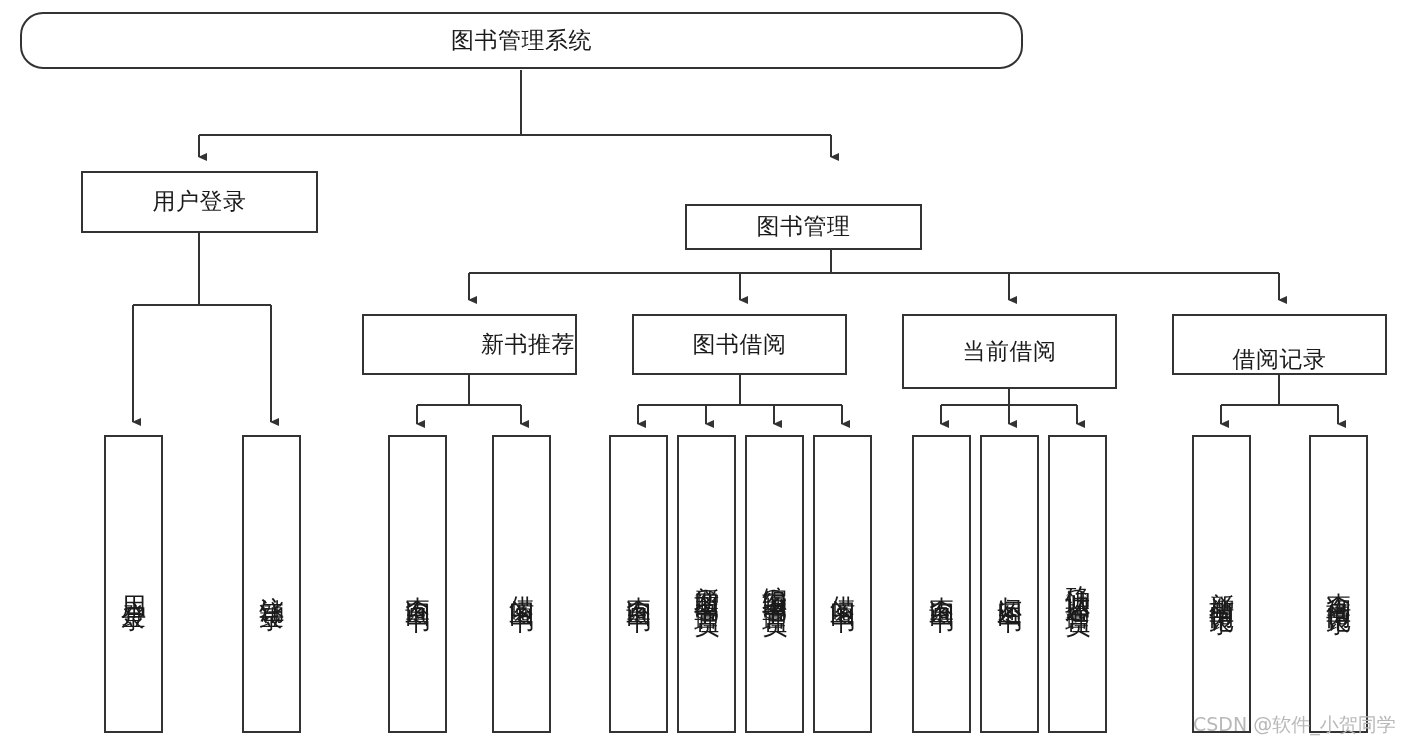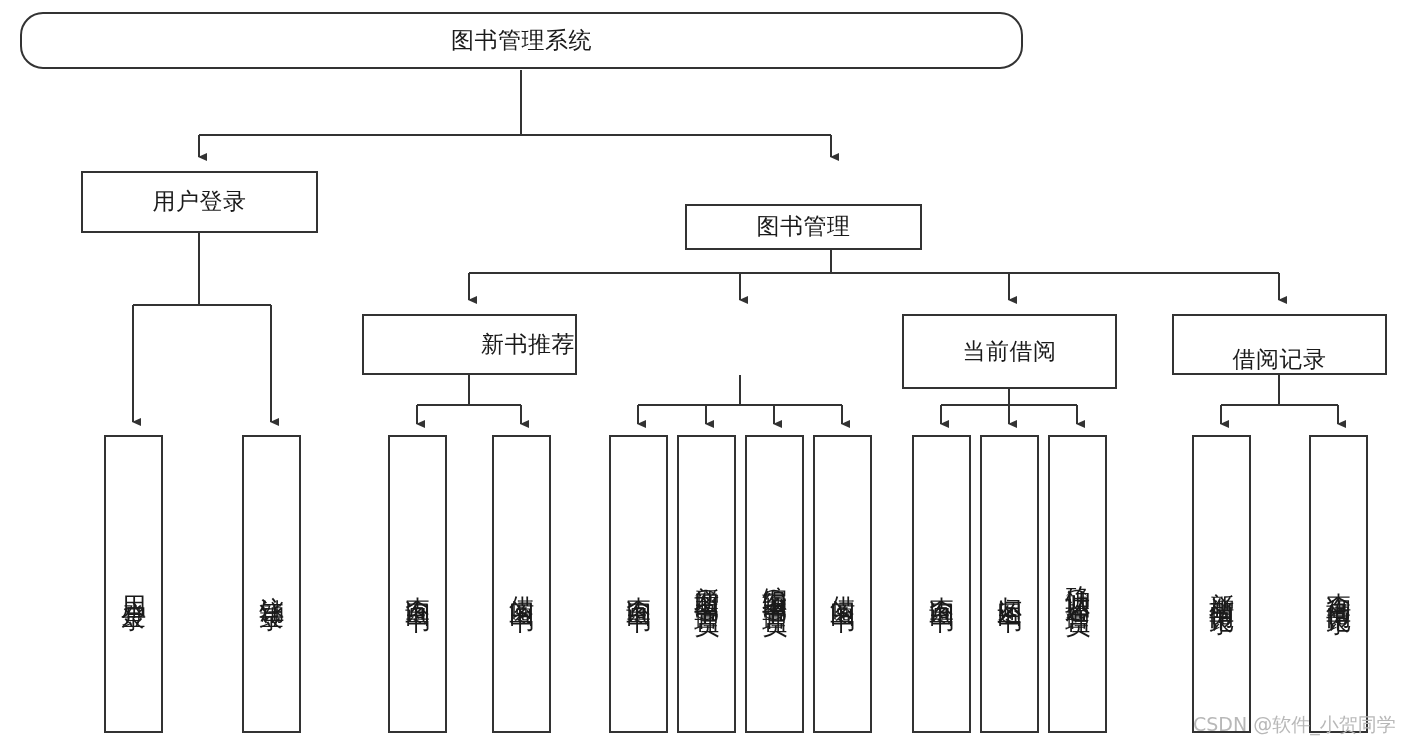--- a/index.html
+++ b/index.html
@@ -132,20 +132,23 @@
   </div>
 
   <div class="node horiz" style="left:685px; top:171px; width:237px; height:46px;margin-top:33px;">
     <span class="node-label">图书管理</span>
   </div>
 
   <div class="node horiz" style="left:362px; top:314px; width:215px; height:61px;justify-content:flex-end;">
     <span class="node-label">新书推荐</span>
   </div>
 
+  <div class="node horiz" style="left:632px; top:314px; width:215px; height:61px;">
+    <span class="node-label">图书借阅</span>
+  </div>
 
   <div class="node horiz" style="left:902px; top:314px; width:215px; height:75px;">
     <span class="node-label">当前借阅</span>
   </div>
 
   <div class="node horiz" style="left:1172px; top:314px; width:215px; height:61px;align-items:flex-end;">
     <span class="node-label">借阅记录</span>
   </div>
 
   <div class="node vert" style="left:104px; top:435px; width:59px; height:298px;">

